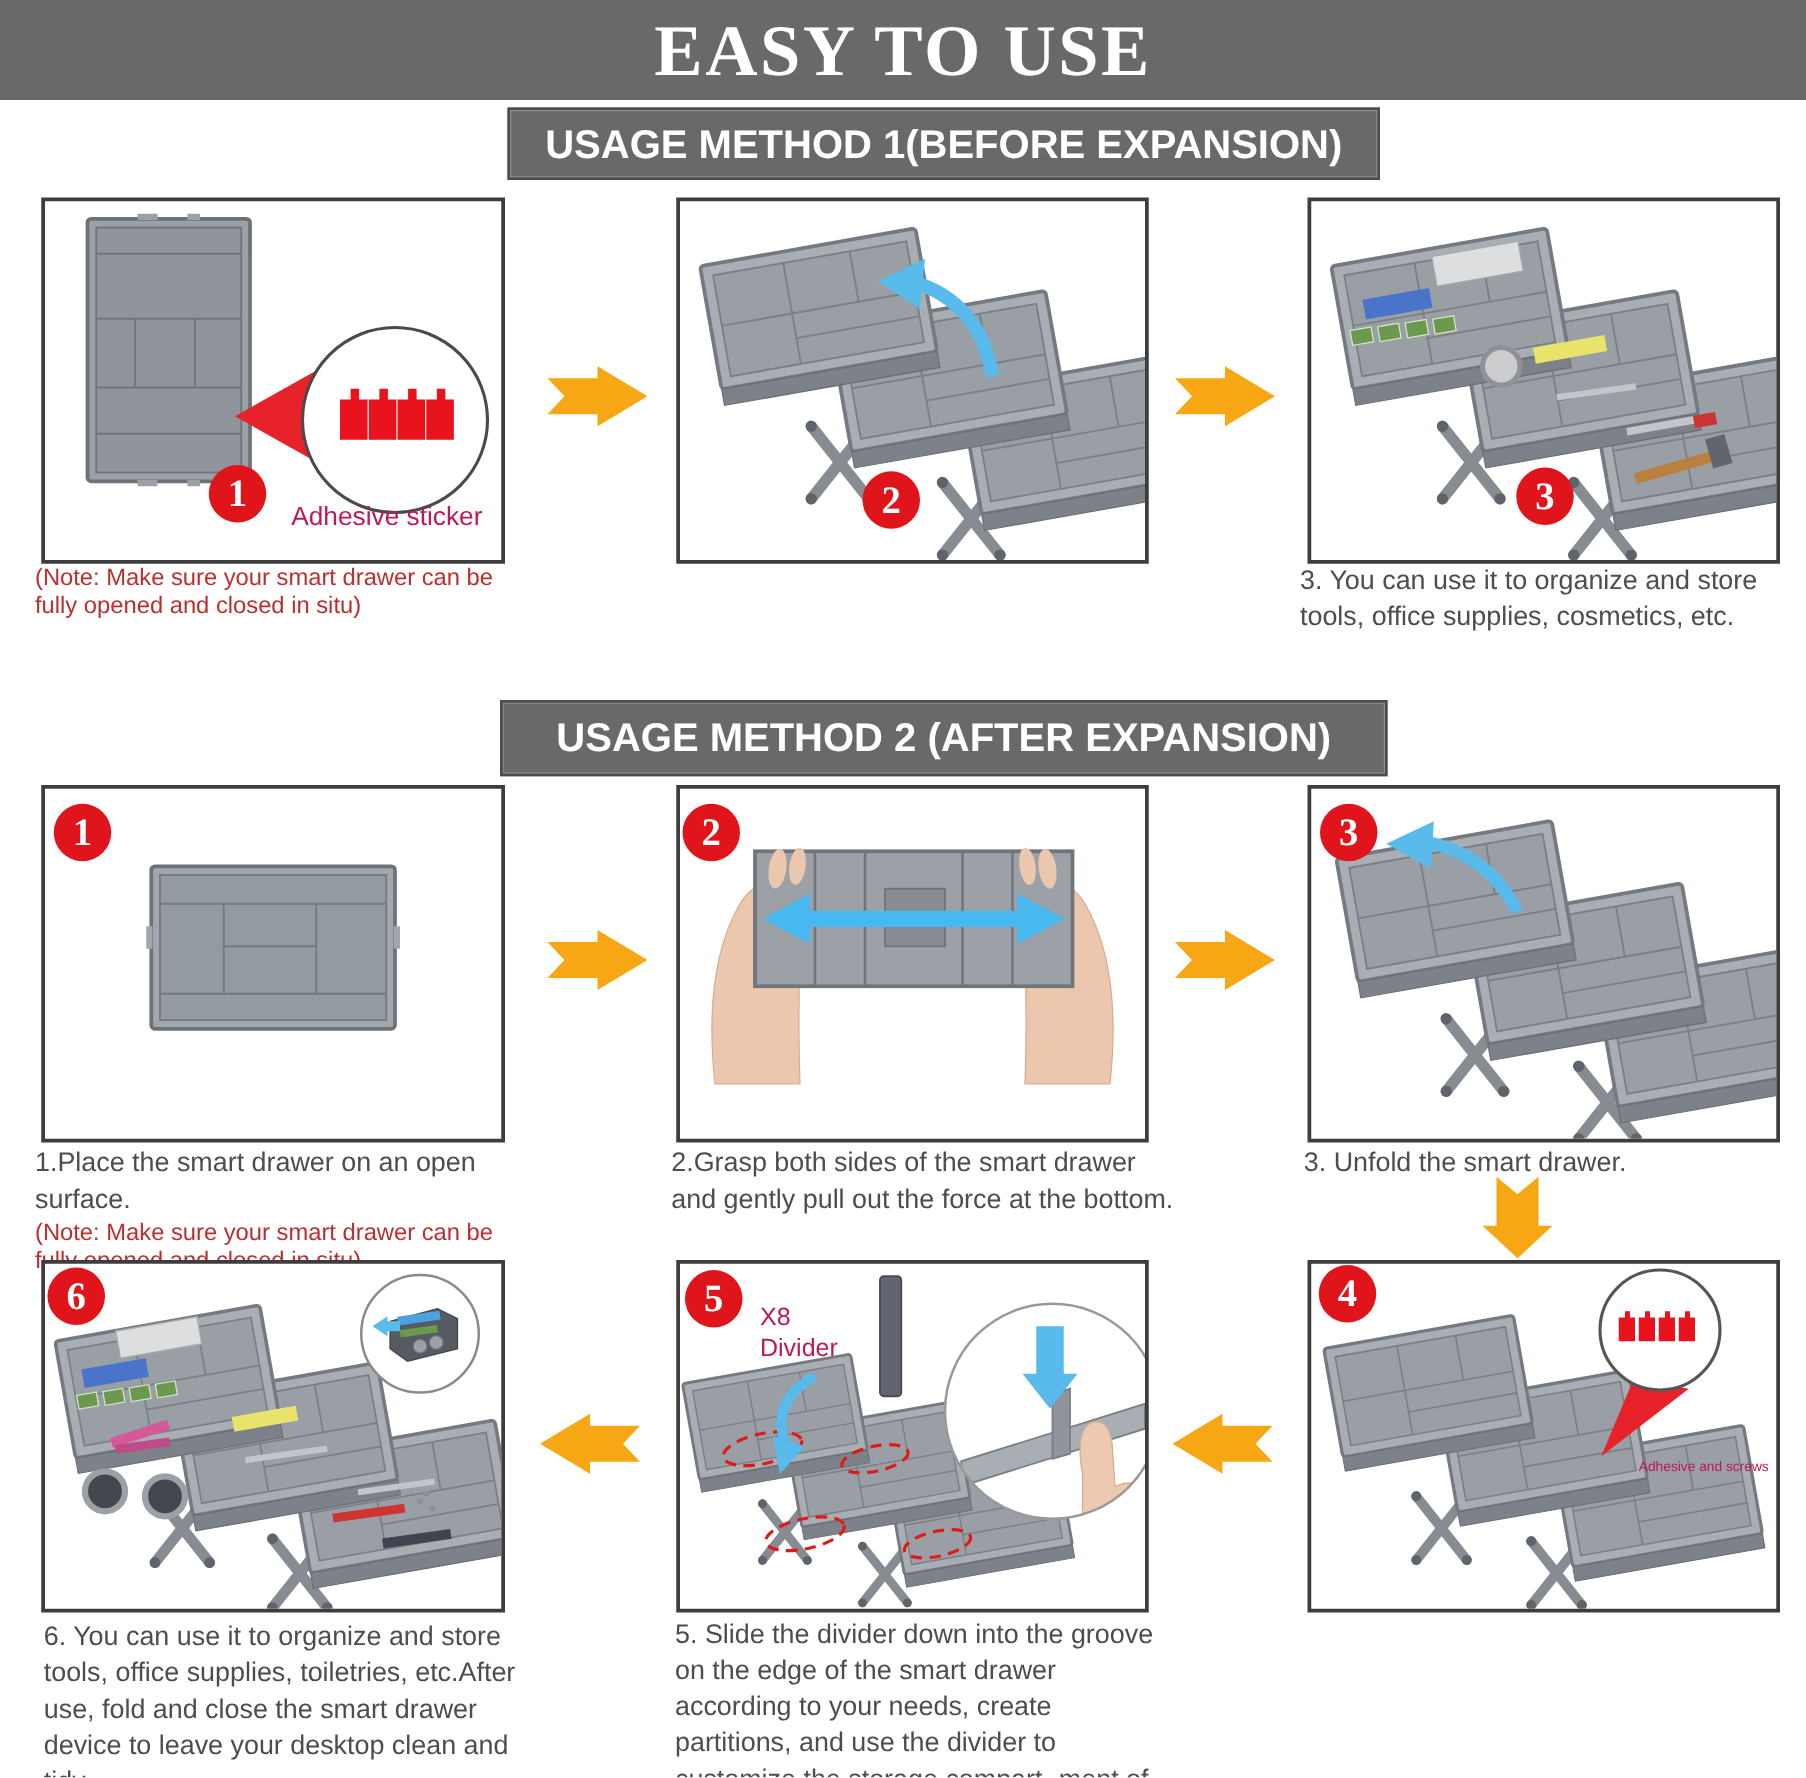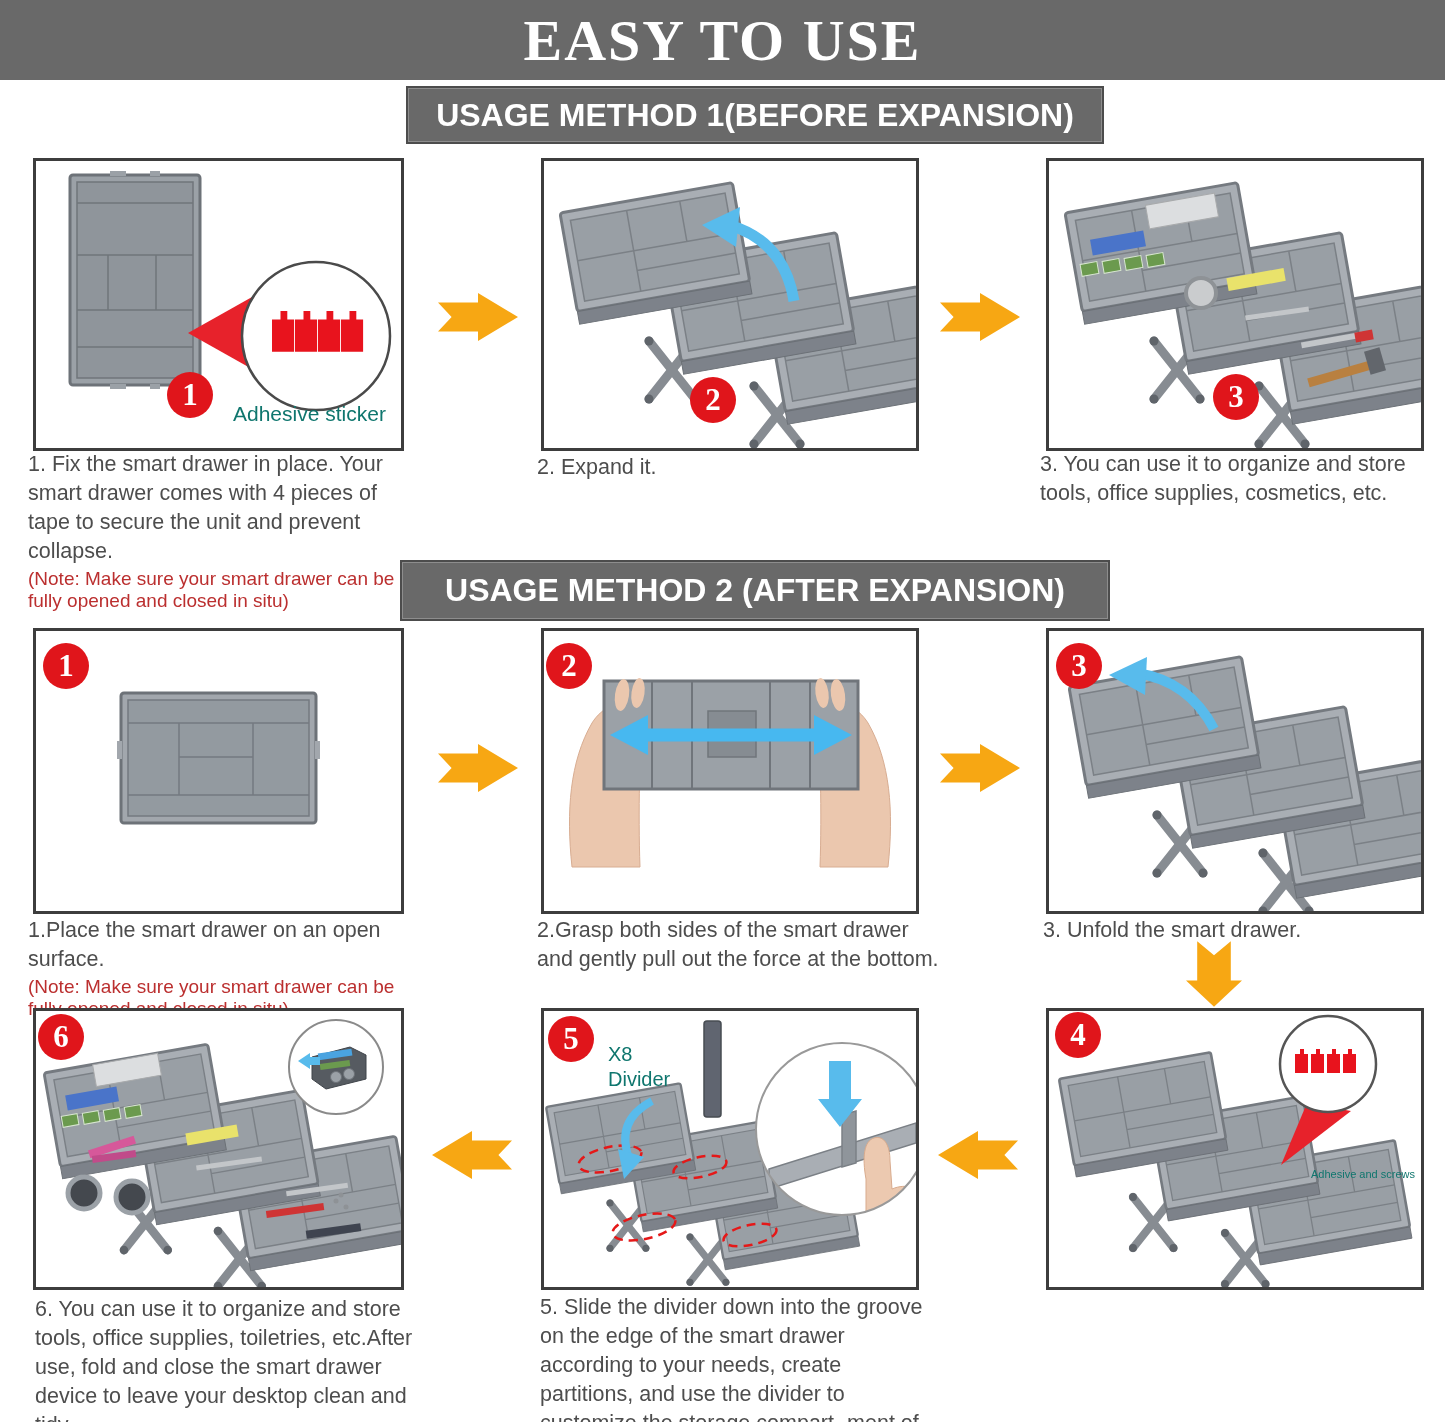--- a/index.html
+++ b/index.html
@@ -14,21 +14,21 @@
         display:flex;align-items:center;justify-content:center;white-space:nowrap;}
   #m1-banner{left:406px;top:86px;width:694px;height:54px;}
   #m2-banner{left:400px;top:560px;width:706px;height:57px;}
   .photo-box{position:absolute;background:#fff;border:3px solid #3d3d3d;overflow:hidden;}
   .photo-box svg{position:absolute;left:0;top:0;width:100%;height:100%;}
   .badge{position:absolute;width:46px;height:46px;border-radius:50%;background:#e0151b;
         color:#fff;font-family:"Liberation Serif","DejaVu Serif",serif;font-weight:bold;
         font-size:31px;display:flex;align-items:center;justify-content:center;z-index:5;}
   .caption-block{position:absolute;color:#4d4d4d;font-size:21.5px;line-height:29px;}
   .note{color:#bb2f2f;font-size:19px;line-height:22px;margin-top:2px;}
-  .img-label{position:absolute;color:#0f766e;z-index:4;}
+  .img-label{position:absolute;color:#be185d;z-index:4;}
   #lbl-sticker{left:233px;top:402px;width:170px;font-size:21px;white-space:nowrap;}
   #lbl-divider{left:608px;top:1042px;width:90px;font-size:20px;line-height:25px;}
   #lbl-screws{left:1306px;top:1164px;width:114px;text-align:center;font-size:11px;line-height:20px;}
   .arrow{position:absolute;z-index:3;}
 </style>
 </head>
 <body>
 
 <div class="page">
 
@@ -123,25 +123,21 @@
   <svg class="arrow" style="left:940px;top:292px;width:80px;height:50px" viewBox="0 0 100 60">
     <polygon points="0,12 50,12 50,0 100,30 50,60 50,48 0,48 17,30" fill="#f7a713"></polygon>
     </svg>
 
   <div class="badge" style="left:167px;top:372px">1</div>
   <div class="badge" style="left:690px;top:377px">2</div>
   <div class="badge" style="left:1213px;top:374px">3</div>
   <div class="img-label" id="lbl-sticker">Adhesive sticker</div>
 
   <div class="caption-block" style="left:28px;top:450px;width:385px">
-    <div>1. Fix the smart drawer in place. Your smart drawer comes with 4 pieces of tape to secure the unit and prevent collapse.</div>
     <div class="note">(Note: Make sure your smart drawer can be fully opened and closed in situ)</div>
-  </div>
-  <div class="caption-block" style="left:537px;top:453px;width:405px">
-    <div>2. Expand it.</div>
   </div>
   <div class="caption-block" style="left:1040px;top:450px;width:408px">
     <div>3. You can use it to organize and store tools, office supplies, cosmetics, etc.</div>
   </div>
 
   <div class="photo-box" style="left:33px;top:628px;width:365px;height:280px">
     <svg viewBox="0 0 365 280" preserveAspectRatio="none">
       <g transform="translate(85,62)">
         <rect x="0" y="0" width="195" height="130" rx="3" fill="#a2a7ad" stroke="#6d7278" stroke-width="3"></rect>
         <rect x="7" y="7" width="181" height="116" fill="#939aa0" stroke="#747a80" stroke-width="1.5"></rect>

